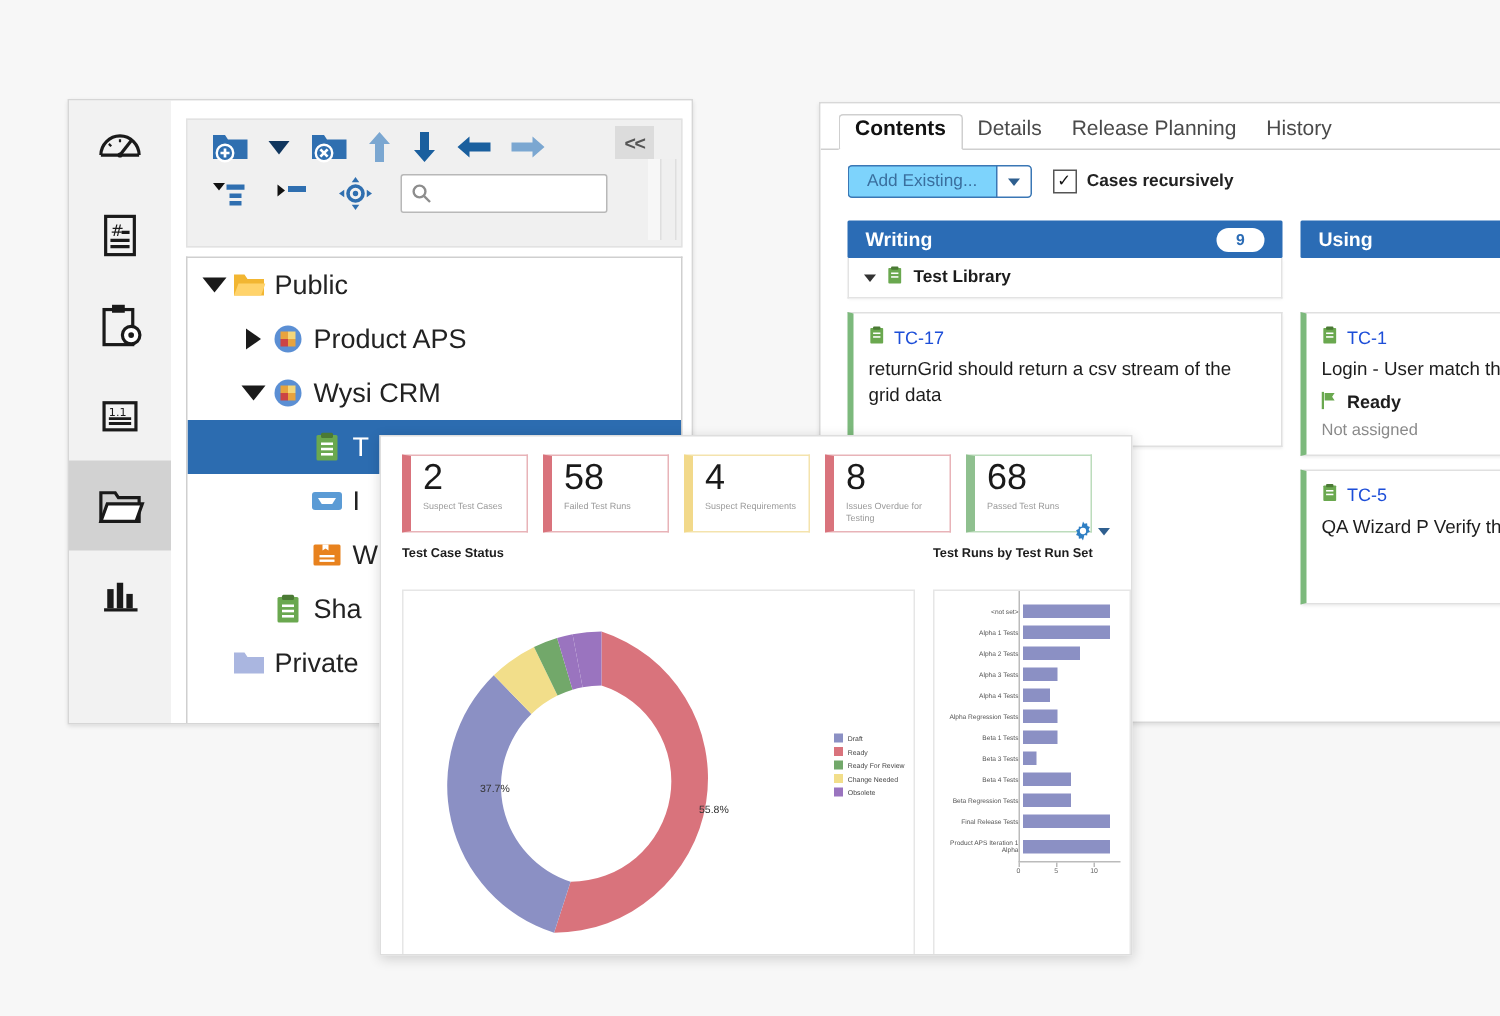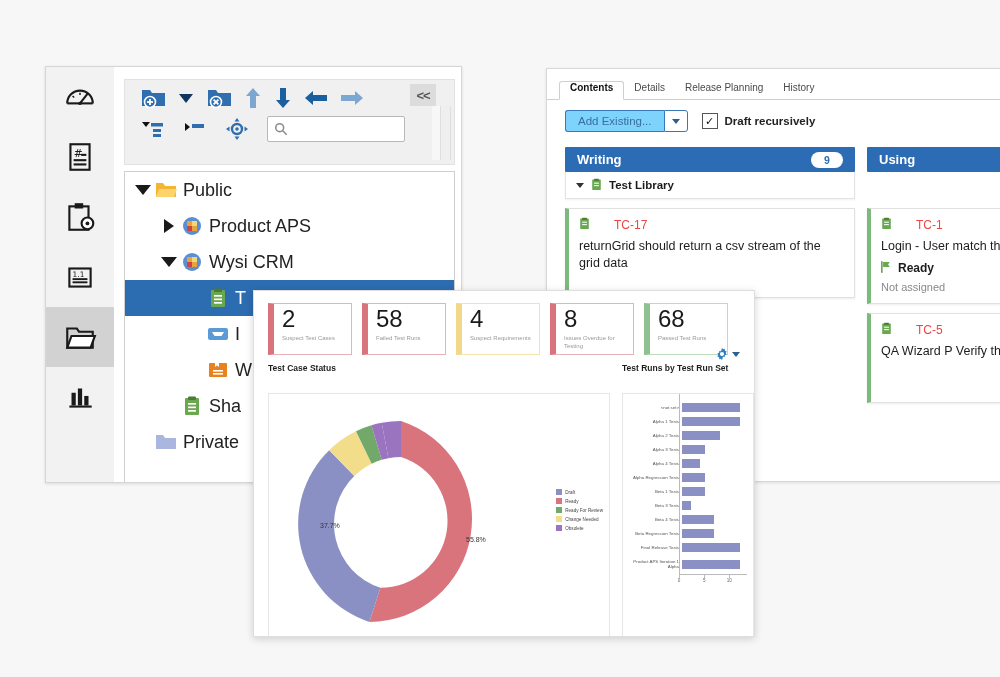--- a/index.html
+++ b/index.html
@@ -82,21 +82,21 @@
   .right-window{
     position:absolute;left:546px;top:68px;width:470px;height:412px;
     background:#fff;border:1px solid #d8d8d8;
     box-shadow:0 1px 3px rgba(0,0,0,.10);overflow:hidden;
   }
   .tabs{
     display:flex;align-items:flex-end;height:30px;padding-left:12px;
     border-bottom:1px solid #cfcfcf;background:#fff;
   }
   .tab{
-    font-size:10px;color:#4a4a4a;padding:0 10px 6px;cursor:pointer;white-space:nowrap;
+    font-size:14px;color:#4a4a4a;padding:0 10px 6px;cursor:pointer;white-space:nowrap;
   }
   .tab.active{
     color:#111;font-weight:bold;border:1px solid #cfcfcf;border-bottom:1px solid #fff;
     margin-bottom:-1px;background:#fff;border-radius:3px 3px 0 0;
   }
   .ctl-row{display:flex;align-items:center;gap:14px;padding:10px 0 10px 18px;}
   .split-btn{display:flex;height:22px;}
   .split-main{
     border:1px solid #3a77b5;border-right:none;background:#7dd3fc;color:#3a6f9e;
     font-size:11.5px;padding:0 12px;display:flex;align-items:center;border-radius:3px 0 0 3px;
@@ -129,21 +129,21 @@
     display:flex;align-items:center;gap:7px;height:26px;padding-left:10px;
     background:#fff;border:1px solid #e3e3e3;border-top:none;font-size:11.5px;
     font-weight:bold;color:#1c1c1c;box-shadow:0 1px 2px rgba(0,0,0,.06);
   }
   .grp-caret{width:0;height:0;border-left:4px solid transparent;border-right:4px solid transparent;border-top:5px solid #333;}
   .card{
     background:#fff;border:1px solid #e0e0e0;border-left:4px solid #7cb97c;
     margin-top:9px;padding:8px 10px 10px 10px;box-shadow:0 1px 2px rgba(0,0,0,.08);
     min-height:70px;
   }
-  .card-id{display:flex;align-items:center;gap:24px;font-size:12px;color:#ef4444;margin-bottom:5px;}
+  .card-id{display:flex;align-items:center;gap:6px;font-size:12px;color:#1d4ed8;margin-bottom:5px;}
   .card-title{font-size:12.5px;color:#1d1d1d;line-height:1.35;}
   .card-status{display:flex;align-items:center;gap:7px;margin-top:6px;font-size:12px;font-weight:bold;color:#1d1d1d;}
   .card-assign{font-size:11px;color:#8a8a8a;margin-top:5px;}
 
   
   .dash{
     position:absolute;left:253px;top:290px;width:500px;height:345px;
     background:#fff;border:1px solid #dedede;
     box-shadow:0 2px 8px rgba(0,0,0,.16);overflow:hidden;
   }
@@ -440,21 +440,21 @@
 
     <div class="ctl-row">
       <div class="split-btn">
         <div class="split-main">Add Existing...</div>
         <div class="split-drop">
           <span class="mini-caret"></span>
         </div>
       </div>
       <div class="chk-wrap">
         <span class="chkbox">✓</span>
-        <span class="chk-lbl">Draft recursively</span>
+        <span class="chk-lbl">Cases recursively</span>
       </div>
     </div>
 
     <div class="board">
 
       <div class="col">
         <div class="col-head">
           <span>Writing</span>
           <span class="count-pill">9</span>
         </div>

